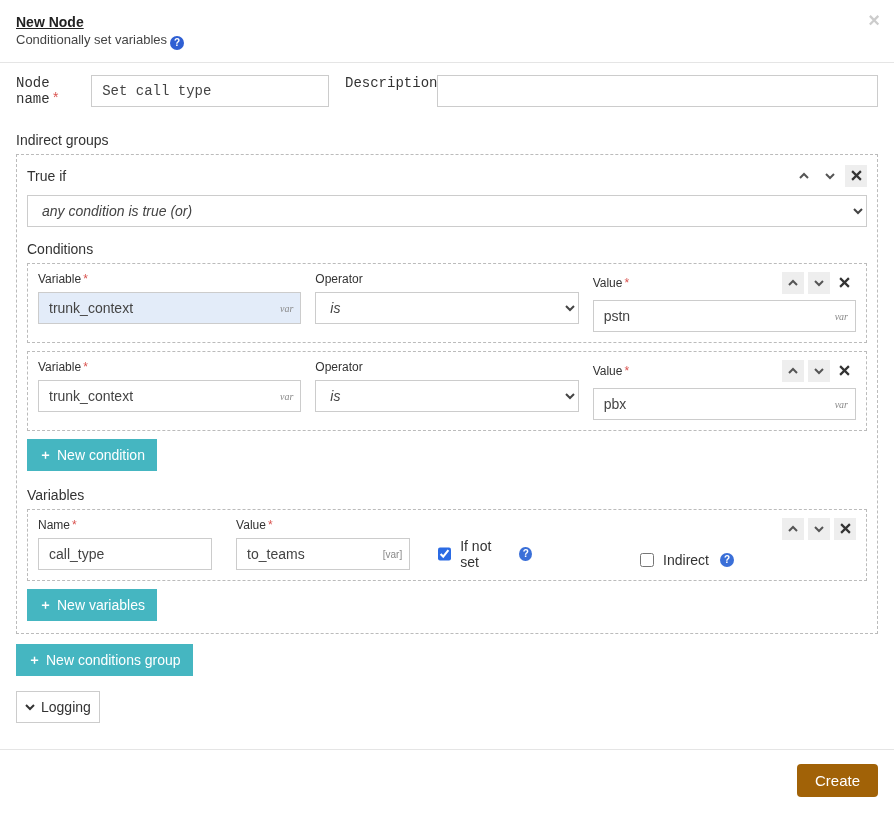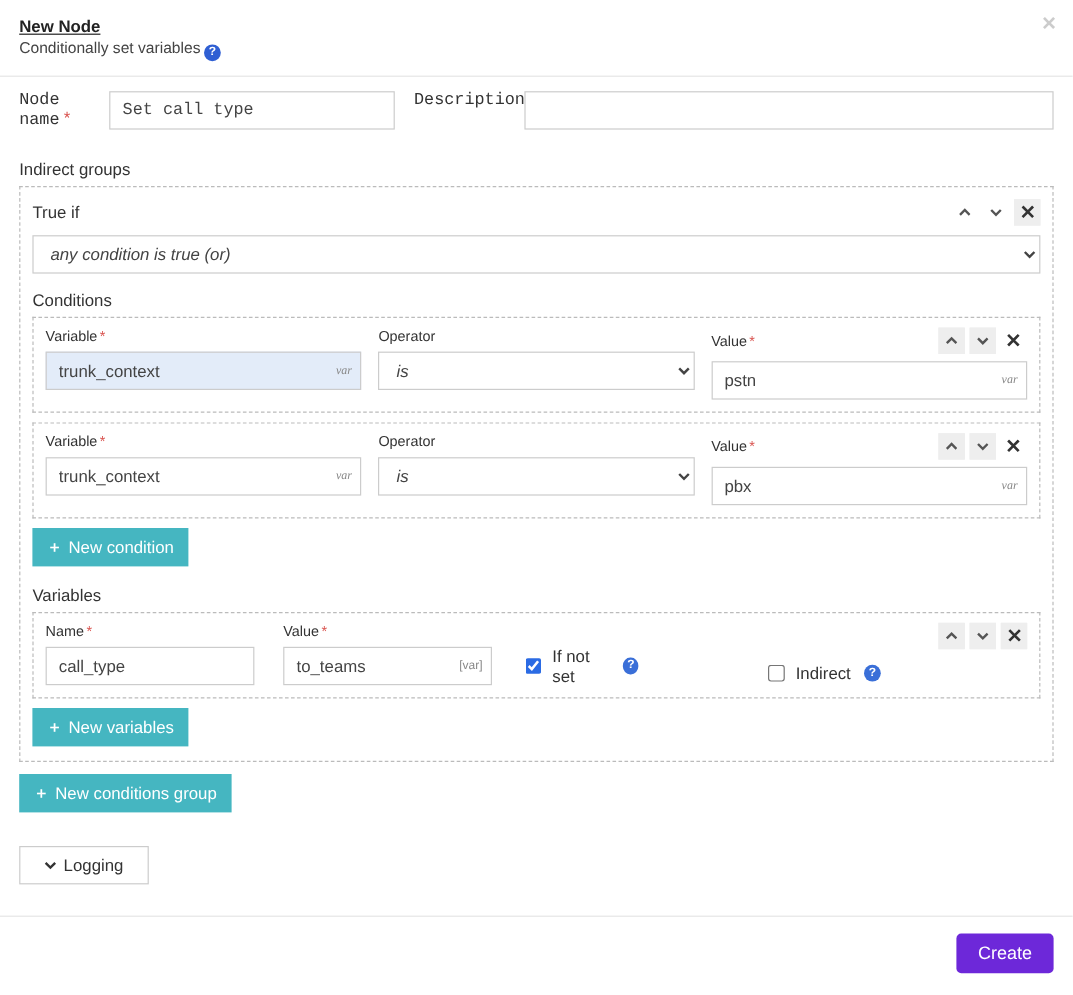--- a/index.html
+++ b/index.html
@@ -164,35 +164,35 @@
   }
   .vars-col-name { width: 188px; }
   .vars-col-value { width: 188px; }
   .vars-col-check { display: flex; align-items: flex-end; height: 32px; }
   .check-line { display: flex; align-items: center; gap: 6px; }
   .check-line input { width: 14px; height: 14px; accent-color: #2b6be4; }
   .logging-toggle {
     display: inline-flex;
     align-items: center;
     border: 1px solid #ccc;
-    padding: 7px 20px;
+    padding: 7px 8px;
     cursor: pointer;
     background: #fff;
-    margin-top: 28px;
+    margin-top: 15px;
     font-size: 14px;
   }
   .modal-footer {
     border-top: 1px solid #e5e5e5;
     padding: 14px 16px;
     display: flex;
     justify-content: flex-end;
     margin-top: 18px;
   }
   .btn-primary {
-    background: #6d28d9;
+    background: #a16207;
     color: #fff;
     border: none;
     padding: 8px 18px;
     font-size: 15px;
     border-radius: 4px;
     cursor: pointer;
   }
   .chev { display:inline-block; line-height:1; }
   svg.chev-svg { width: 10px; height: 10px; display:block; }
   .icon-x svg { width: 11px; height: 11px; display:block; }

